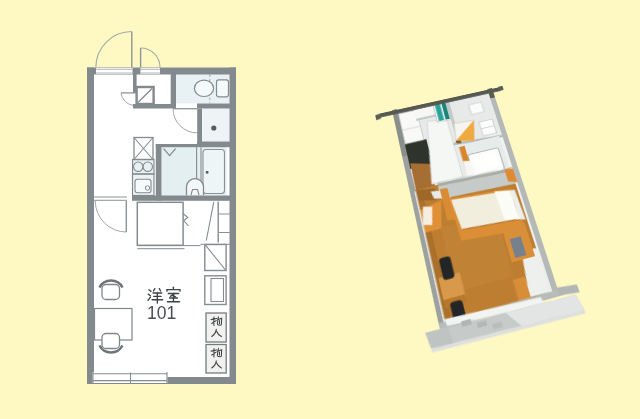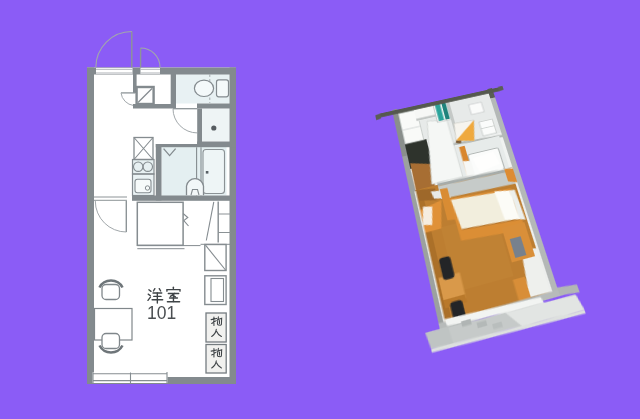--- a/index.html
+++ b/index.html
@@ -1,16 +1,16 @@
 <!DOCTYPE html>
 <html><head>
 <meta charset="utf-8">
 <style>
 html,body{margin:0;padding:0;background:#fff;}
-.canvas{position:relative;width:640px;height:419px;background:#8b5cf6;overflow:hidden;font-family:"Liberation Sans",sans-serif;}
+.canvas{position:relative;width:640px;height:419px;background:#fef9c3;overflow:hidden;font-family:"Liberation Sans",sans-serif;}
 .iso{position:absolute;left:0;top:0;width:640px;height:419px;transform-origin:0 0;
 transform:matrix3d(1.1009,-0.189252,0,0.0002698,-0.145006,0.717754,0,-0.000819583,0,0,1,0,370.335,106.3,0,1);}
 </style>
 </head>
 <body>
 <div class="canvas">
 
 <svg width="300" height="419" viewBox="0 0 300 419" style="position:absolute;left:0;top:0">
 <g fill="none" stroke="none">
 

